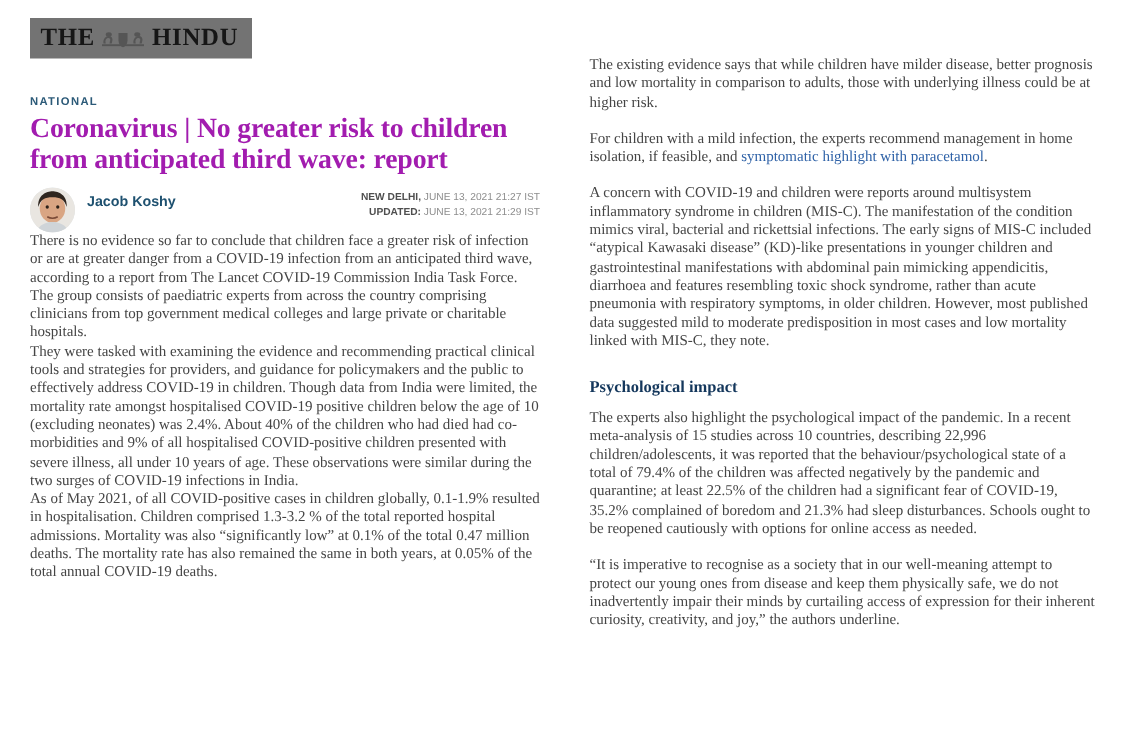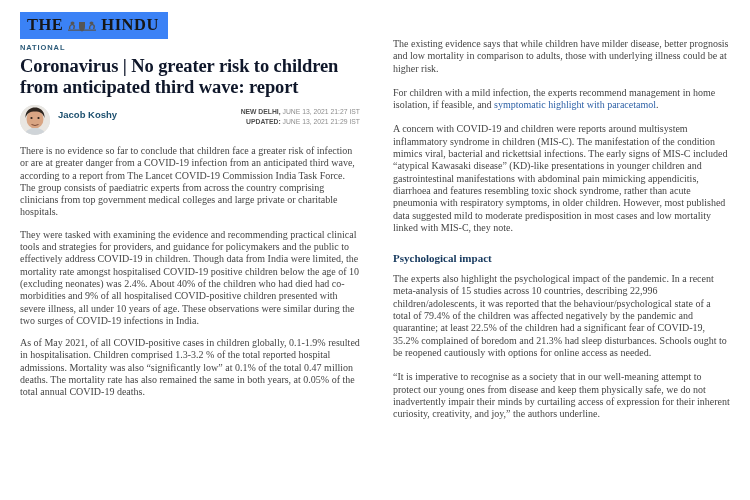--- a/index.html
+++ b/index.html
@@ -5,42 +5,42 @@
   * { margin: 0; padding: 0; box-sizing: border-box; }
   html, body { width: 750px; height: 500px; background: #ffffff; overflow: hidden; }
   body { font-family: "Liberation Serif", serif; color: #454545; position: relative; }
 
   .col-left  { position: absolute; left: 20px;  top: 12px; width: 340px; }
   .col-right { position: absolute; left: 393px; top: 38px; width: 337px; }
 
   
   .masthead {
     display: inline-flex; align-items: center; gap: 4px;
-    background: #3b82f6; padding: 3px 9px 4px 7px;
+    background: #737373; padding: 3px 9px 4px 7px;
     cursor: pointer;
   }
   .masthead .word {
     font-family: "Liberation Serif", serif; font-weight: bold;
     font-size: 16.5px; color: #161616; letter-spacing: 0.5px;
   }
   .emblem { display: inline-block; line-height: 0; }
 
   
   .section-label {
-    margin-top: 4px;
+    margin-top: 24px;
     font-family: "Liberation Sans", sans-serif; font-weight: bold;
     font-size: 7.5px; letter-spacing: 0.9px; color: #2c5a78;
     text-transform: uppercase; cursor: pointer;
   }
 
   
   .headline {
     margin-top: 4px;
     font-family: "Liberation Serif", serif; font-weight: bold;
-    font-size: 18.5px; line-height: 21px; color: #0f172a;
+    font-size: 18.5px; line-height: 21px; color: #a21caf;
     letter-spacing: -0.1px;
   }
 
   
   .byline-row { margin-top: 7px; display: flex; align-items: flex-start; }
   .avatar {
     width: 30px; height: 30px; border-radius: 50%; overflow: hidden;
     flex: 0 0 30px; background: #dde3e6; cursor: pointer;
   }
   .author {
@@ -58,21 +58,20 @@
   
   .standfirst {
     margin-top: 16px;
     font-family: "Liberation Sans", sans-serif; font-weight: bold;
     font-size: 10.3px; line-height: 13px; color: #253f52;
     text-indent: 14px;
   }
 
   
   .body-p {
-    margin-top: 10px;
     font-size: 10px; line-height: 12.3px; color: #454545;
     text-align: left;
   }
   .col-right .body-p { margin-top: 0; margin-bottom: 12px; }
 
   .inline-link { color: #2f62a7; text-decoration: none; cursor: pointer; }
 
   .subhead {
     font-family: Liberation Serif, serif; font-weight: bold;
     font-size: 11px; color: #14375c;

